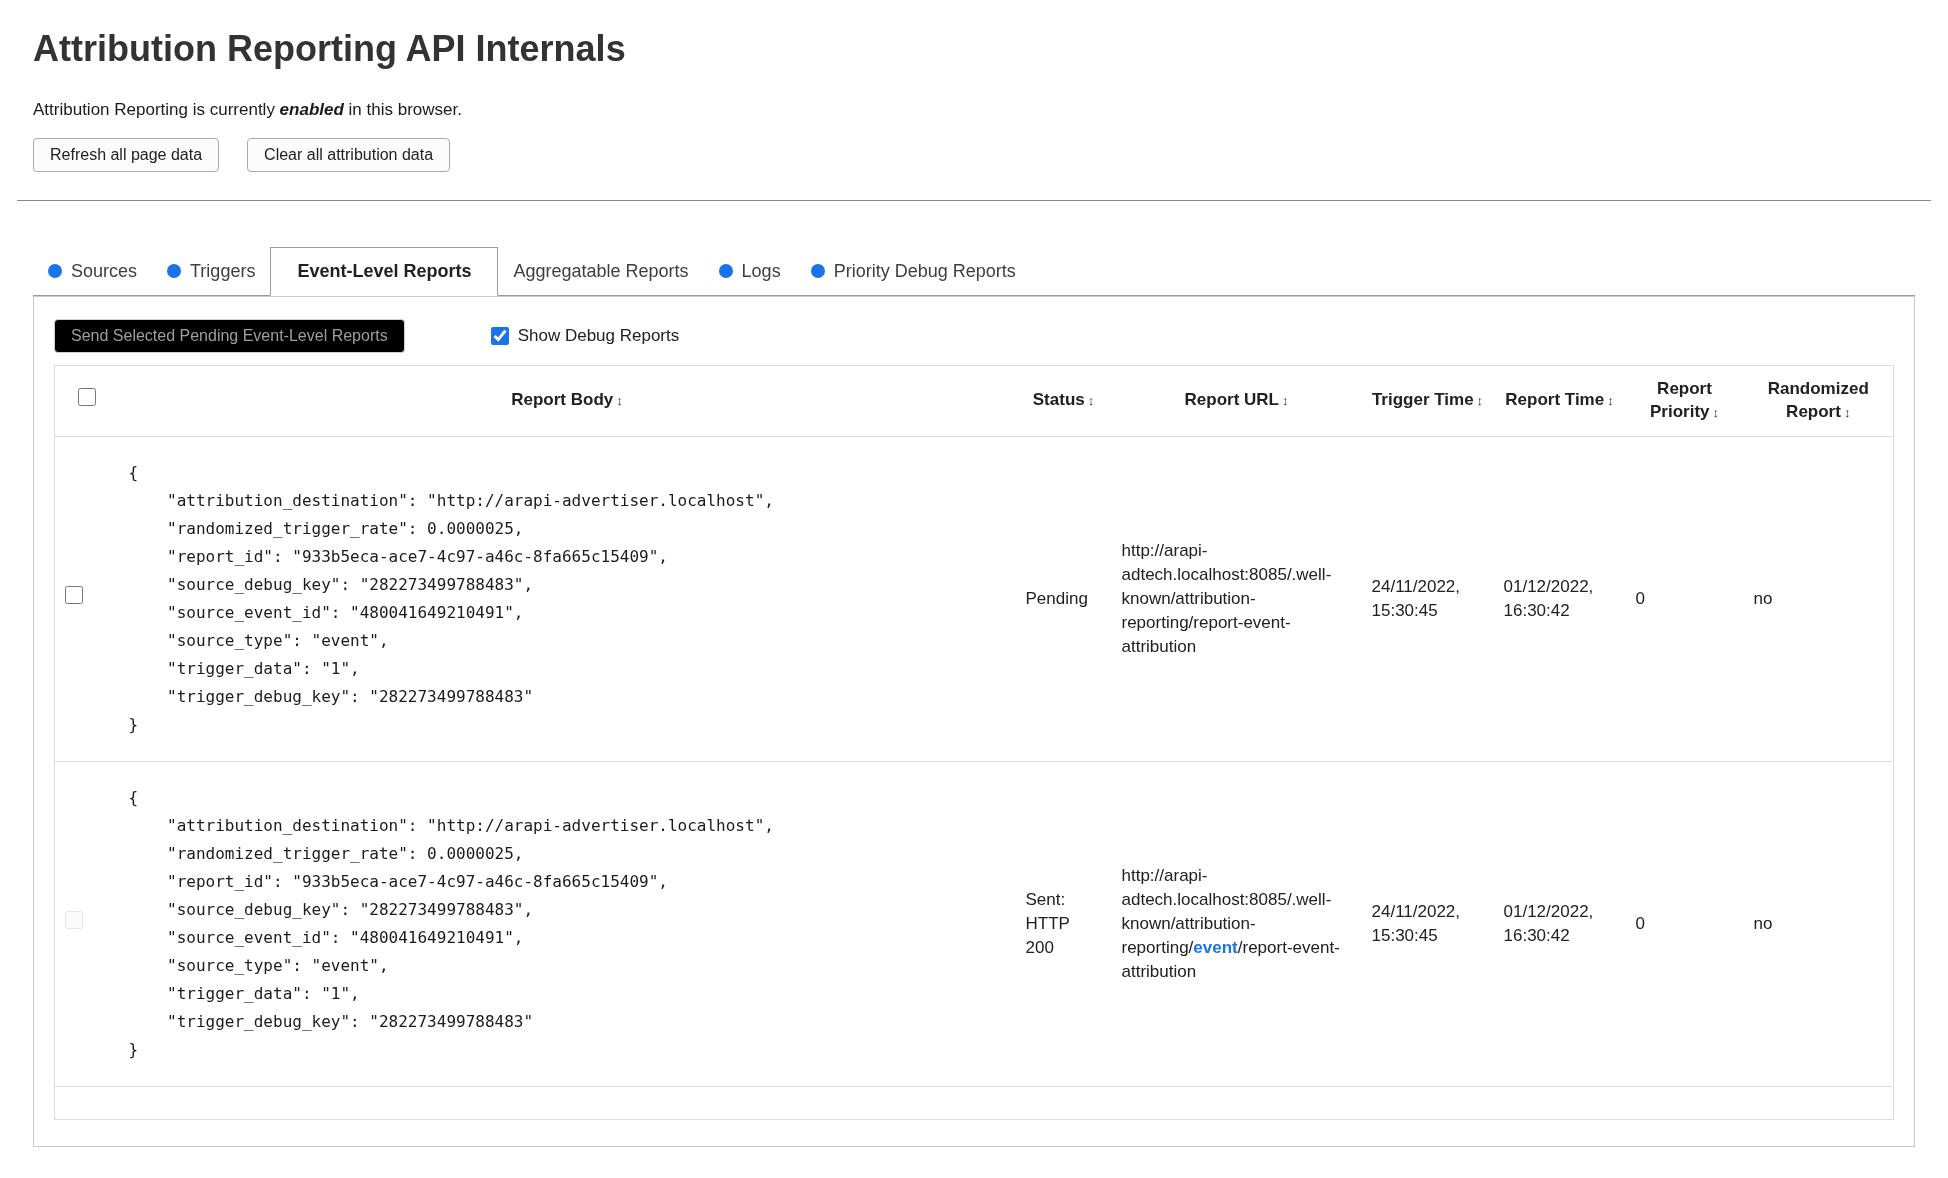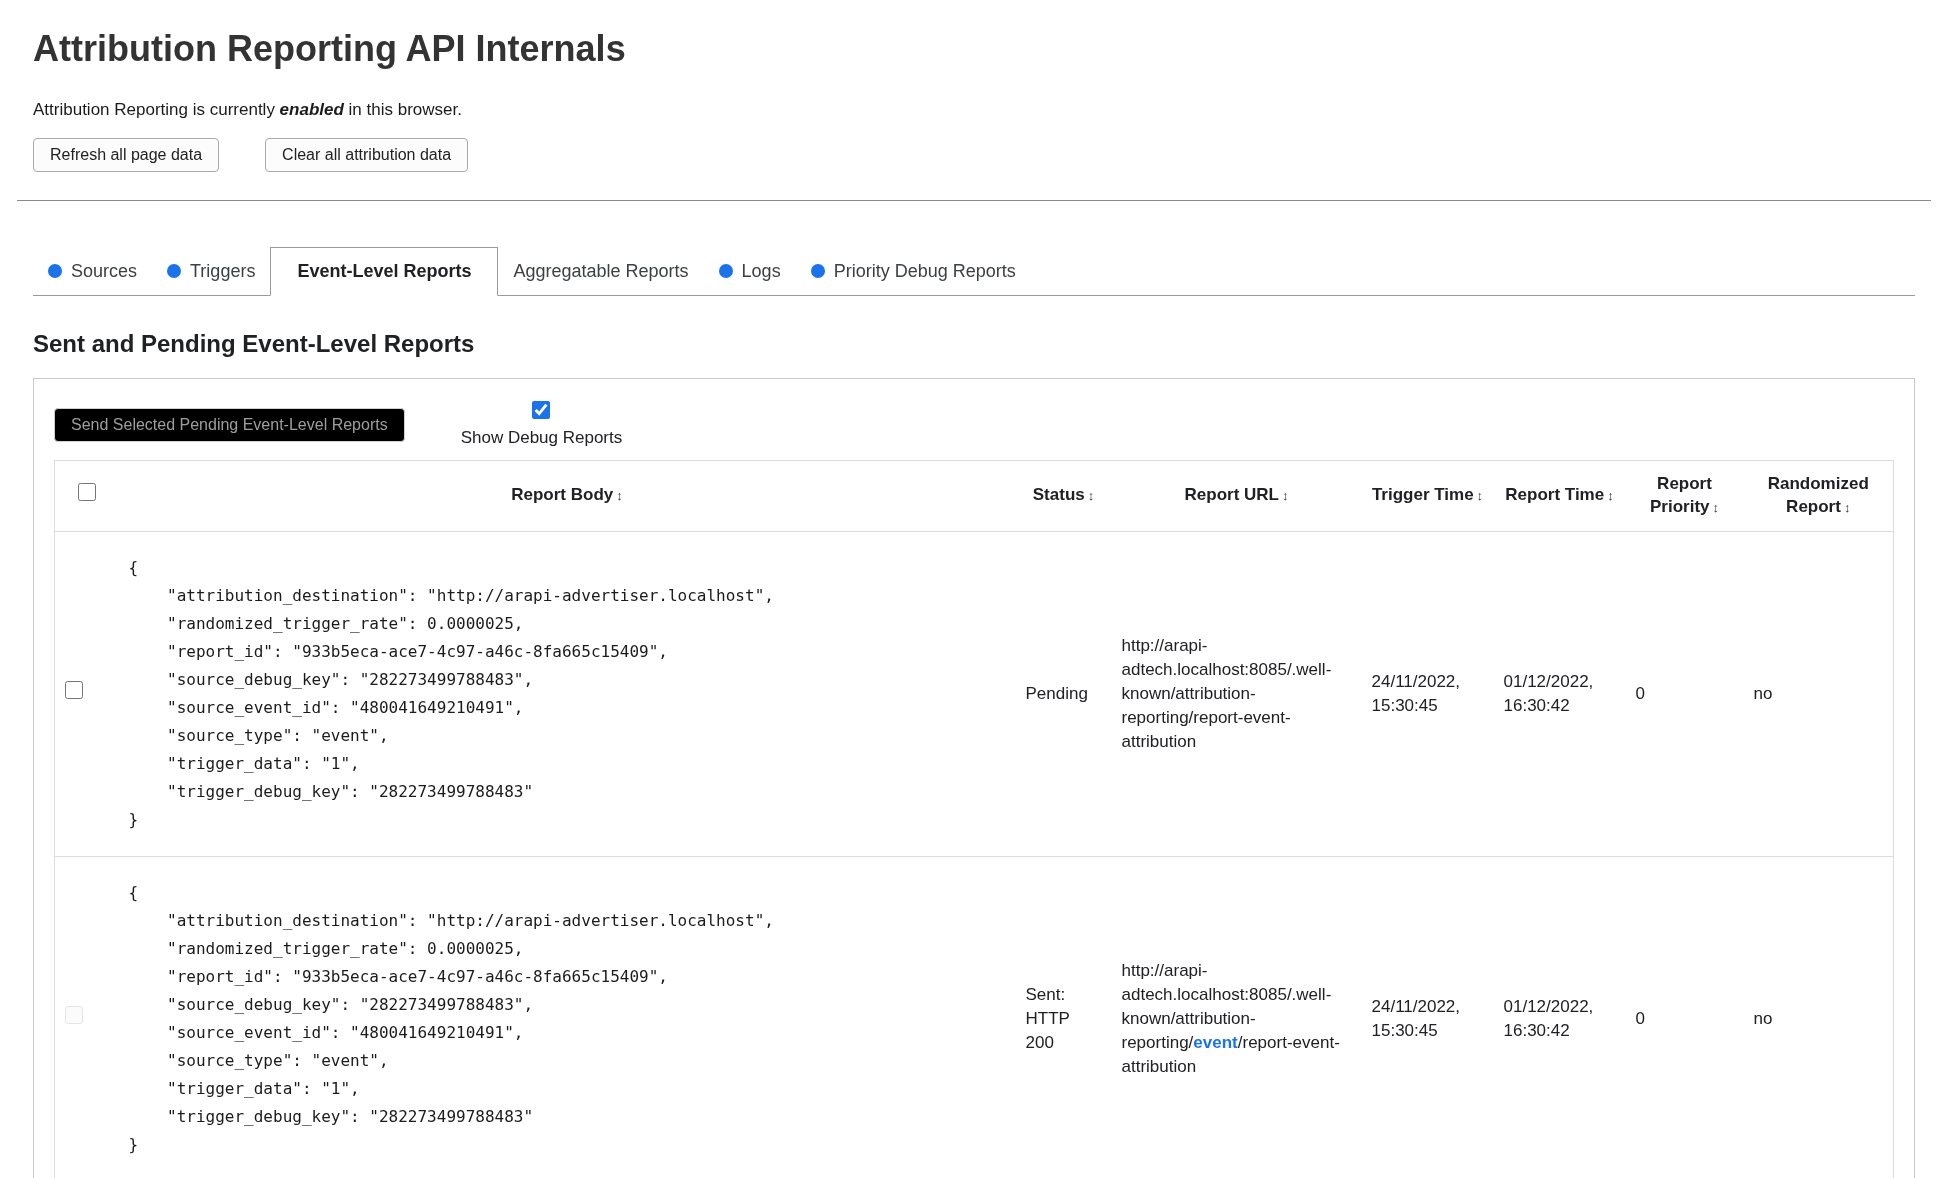--- a/index.html
+++ b/index.html
@@ -9,21 +9,21 @@
     font-family: "Liberation Sans", sans-serif;
     color: #202124;
   }
   .page { padding: 22px 33px 30px; }
 
   h1.page-title { font-size: 36px; font-weight: 700; color: #333; margin: 6px 0 30px; }
 
   .status-line { font-size: 17px; margin: 0 0 18px; color: #1b1b1b; }
   .status-line strong { font-weight: 700; font-style: italic; }
 
-  .toolbar { display: flex; gap: 46px; }
+  .toolbar { display: flex; gap: 28px; }
   .btn {
     font-family: "Liberation Sans", sans-serif;
     font-size: 16px; color: #222;
     background: #fcfcfc; border: 1px solid #a9a9a9; border-radius: 4px;
     padding: 7px 16px; cursor: pointer;
   }
   .btn:disabled { color: #9e9e9e; background: #000000; border-color: #cfcfcf; cursor: default; }
 
   hr.top-divider { border: none; border-top: 1px solid #8a8a8a; margin: 28px -16px 0; }
 
@@ -44,21 +44,21 @@
     margin-bottom: -1px;
     padding: 13px 26px;
   }
   .dot { width: 14px; height: 14px; border-radius: 50%; background: #1a73e8; flex: 0 0 auto; }
 
   h2.section-heading { font-size: 24px; font-weight: 700; color: #202124; margin: 34px 0 20px; }
 
   .panel { border: 1px solid #c9c9c9; padding: 20px 20px 26px; }
 
   .controls { display: flex; align-items: center; margin: 2px 0 12px; }
-  .debug-toggle { display: flex; align-items: center; gap: 9px; margin-left: 56px; font-size: 17px; cursor: pointer; flex-direction: column; }
+  .debug-toggle { display: flex; align-items: center; gap: 9px; margin-left: 86px; font-size: 17px; cursor: pointer; }
   input[type="checkbox"] { width: 18px; height: 18px; accent-color: #1a73e8; margin: 0; cursor: pointer; }
   input[type="checkbox"]:disabled { cursor: default; opacity: 0.55; }
 
   table.reports {
     width: 100%; border-collapse: collapse;
     border: 1px solid #dcdcdc;
     font-size: 17px; table-layout: fixed;
   }
   .col-check { width: 64px; }
   .col-status { width: 96px; }
@@ -124,21 +124,20 @@
     <div class="tab">
         <span class="dot"></span>
         <span>Logs</span>
       </div>
     <div class="tab">
         <span class="dot"></span>
         <span>Priority Debug Reports</span>
       </div>
   </div>
 
-  <h2 class="section-heading">Sent and Pending Event-Level Reports</h2>
 
   <div class="panel">
 
     <div class="controls">
       <button class="btn" disabled="">Send Selected Pending Event-Level Reports</button>
       <label class="debug-toggle">
         <input type="checkbox" checked="" style="">
         <span>Show Debug Reports</span>
       </label>
     </div>

